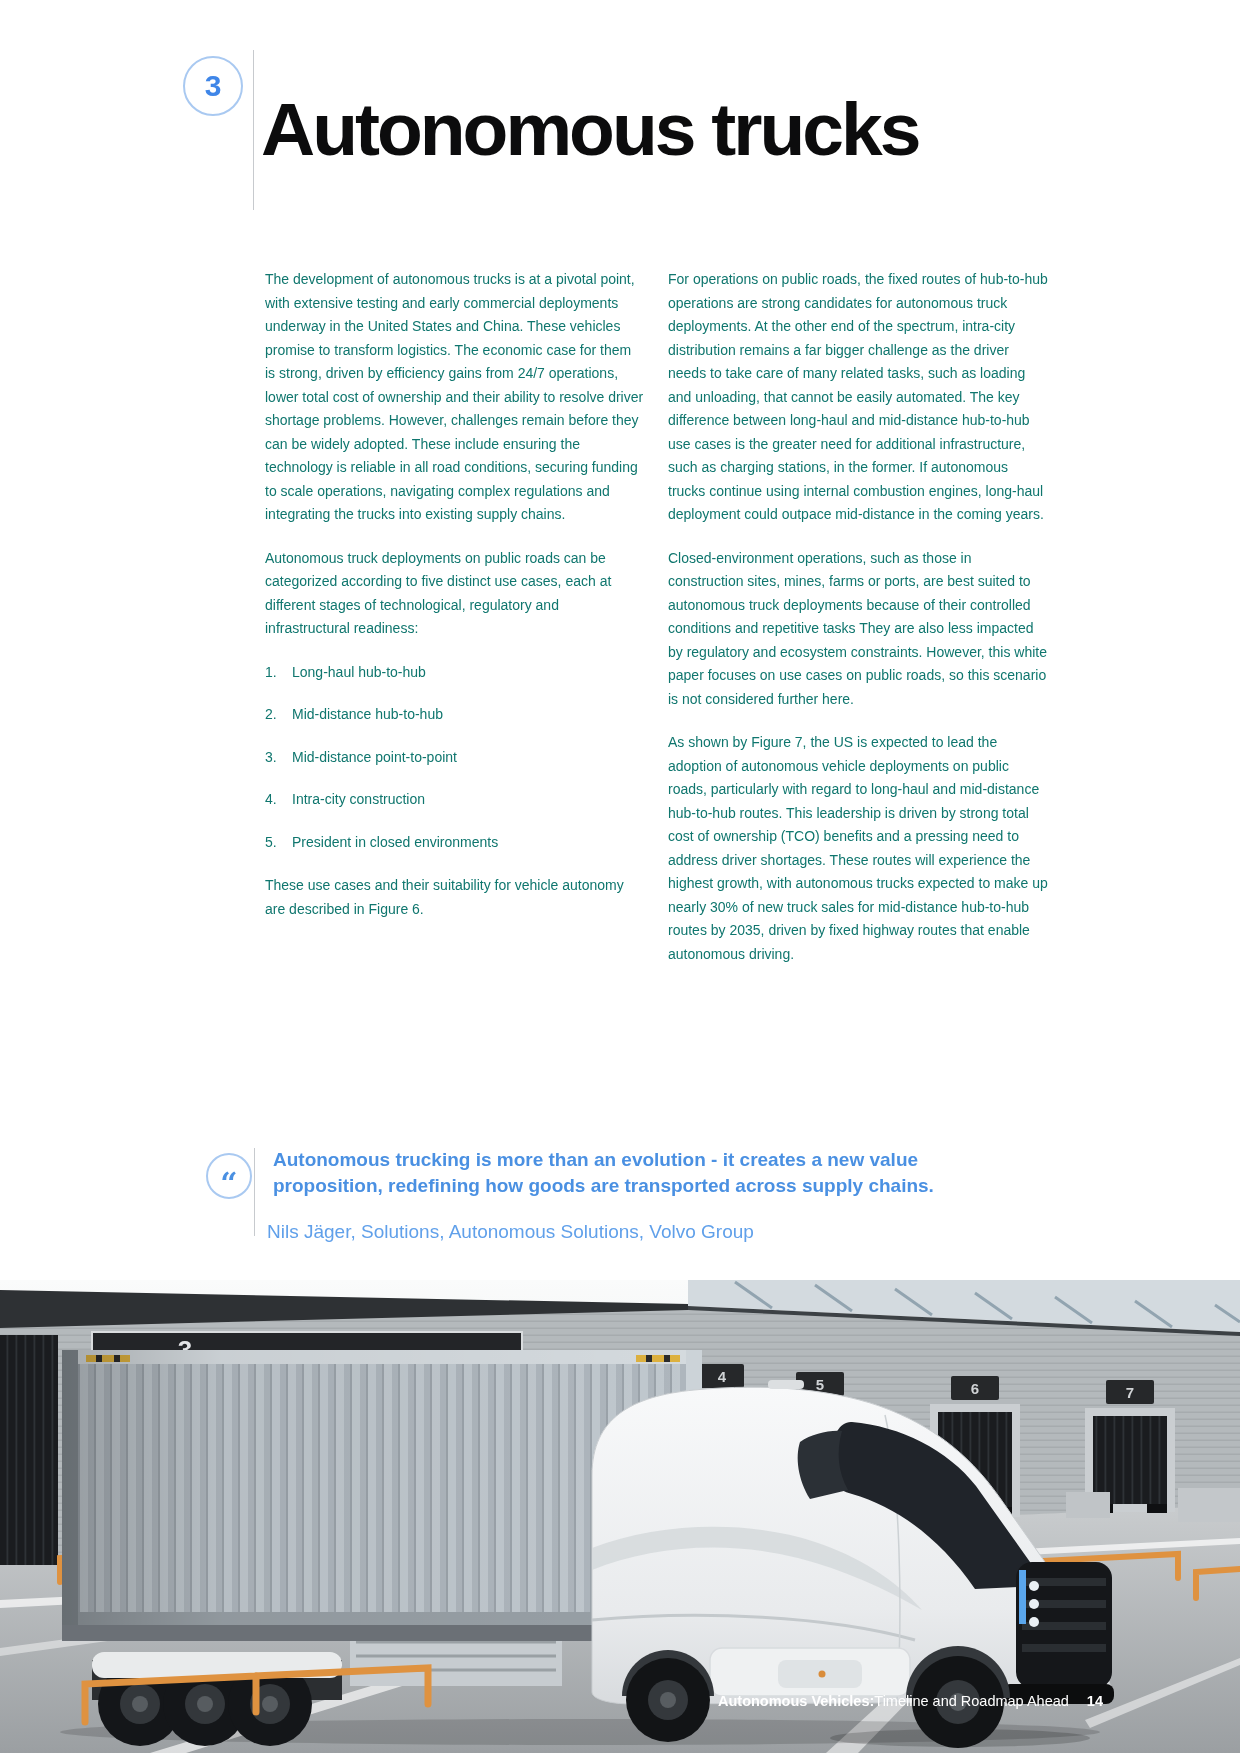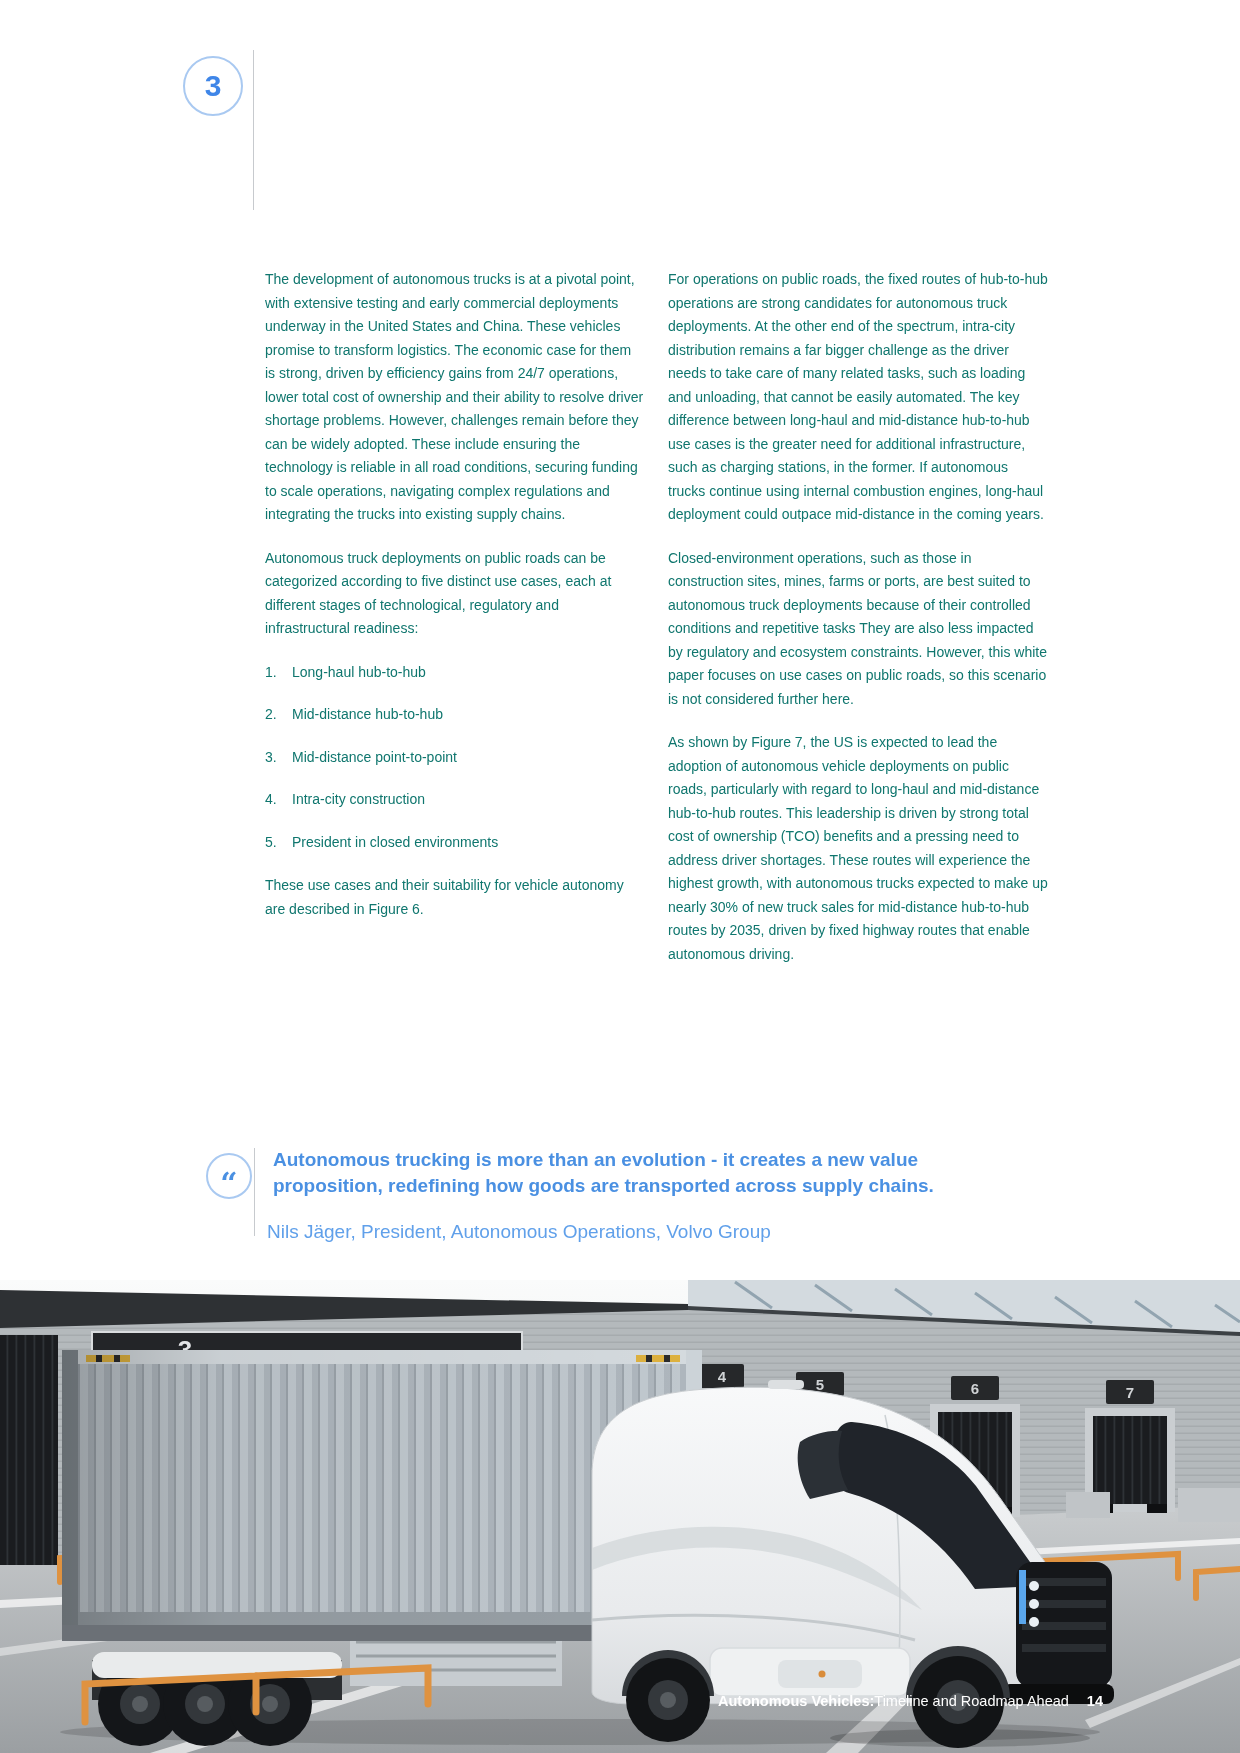--- a/index.html
+++ b/index.html
@@ -48,20 +48,21 @@
 </style>
 </head>
 <body>
 
 <div class="page">
 
   <div class="section-badge">
     <span>3</span>
   </div>
   <div class="header-rule"></div>
+  <h1 class="page-title">Autonomous trucks</h1>
 
   <div class="col col-left">
     <p>The development of autonomous trucks is at a pivotal point, with extensive testing and early commercial deployments underway in the United States and China. These vehicles promise to transform logistics. The economic case for them is strong, driven by efficiency gains from 24/7 operations, lower total cost of ownership and their ability to resolve driver shortage problems. However, challenges remain before they can be widely adopted. These include ensuring the technology is reliable in all road conditions, securing funding to scale operations, navigating complex regulations and integrating the trucks into existing supply chains.</p>
     <p>Autonomous truck deployments on public roads can be categorized according to five distinct use cases, each at different stages of technological, regulatory and infrastructural readiness:</p>
     <div class="use-case-list">
       <div class="use-case-item">
         <span class="use-case-num">1.</span>
         <span>Long-haul hub-to-hub</span>
       </div>
       <div class="use-case-item">
@@ -88,21 +89,21 @@
     <p>For operations on public roads, the fixed routes of hub-to-hub operations are strong candidates for autonomous truck deployments. At the other end of the spectrum, intra-city distribution remains a far bigger challenge as the driver needs to take care of many related tasks, such as loading and unloading, that cannot be easily automated. The key difference between long-haul and mid-distance hub-to-hub use cases is the greater need for additional infrastructure, such as charging stations, in the former. If autonomous trucks continue using internal combustion engines, long-haul deployment could outpace mid-distance in the coming years.</p>
     <p>Closed-environment operations, such as those in construction sites, mines, farms or ports, are best suited to autonomous truck deployments because of their controlled conditions and repetitive tasks They are also less impacted by regulatory and ecosystem constraints. However, this white paper focuses on use cases on public roads, so this scenario is not considered further here.</p>
     <p>As shown by Figure 7, the US is expected to lead the adoption of autonomous vehicle deployments on public roads, particularly with regard to long-haul and mid-distance hub-to-hub routes. This leadership is driven by strong total cost of ownership (TCO) benefits and a pressing need to address driver shortages. These routes will experience the highest growth, with autonomous trucks expected to make up nearly 30% of new truck sales for mid-distance hub-to-hub routes by 2035, driven by fixed highway routes that enable autonomous driving.</p>
   </div>
 
   <div class="quote-badge">
     <span class="mark">“</span>
   </div>
   <div class="quote-rule"></div>
   <div class="quote-text">Autonomous trucking is more than an evolution - it creates a new value proposition, redefining how goods are transported across supply chains.</div>
-  <div class="quote-attribution">Nils Jäger, President, Autonomous Operations, Volvo Group</div>
+  <div class="quote-attribution">Nils Jäger, Solutions, Autonomous Solutions, Volvo Group</div>
 
   <div class="photo">
     <svg viewBox="0 0 1240 473" preserveAspectRatio="none">
       <defs>
         <linearGradient id="skyGrad" x1="0" y1="0" x2="0" y2="1">
           <stop offset="0" stop-color="#fafbfb"></stop>
             <stop offset="1" stop-color="#e2e4e6"></stop>
         </linearGradient>
         <linearGradient id="groundGrad" x1="0" y1="0" x2="0" y2="1">
           <stop offset="0" stop-color="#c9ccce"></stop>

